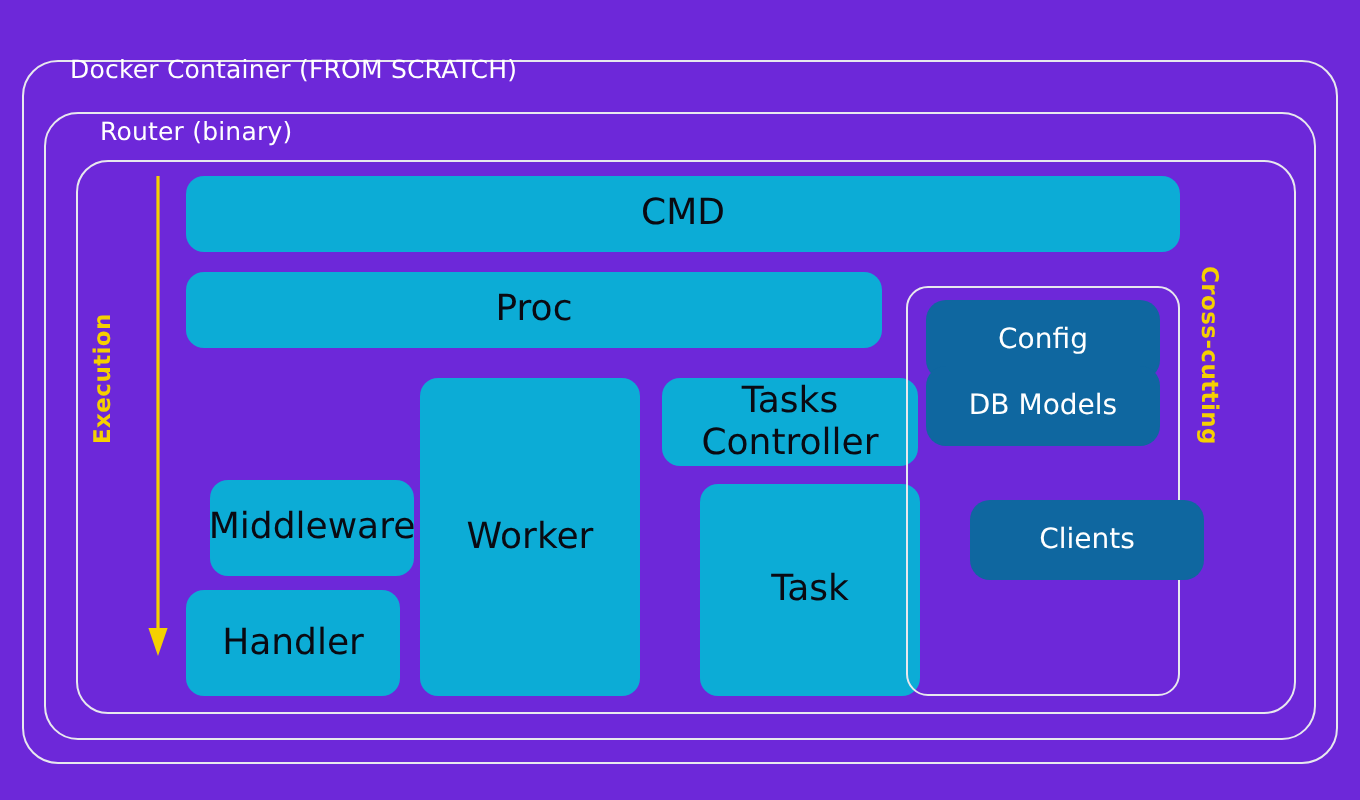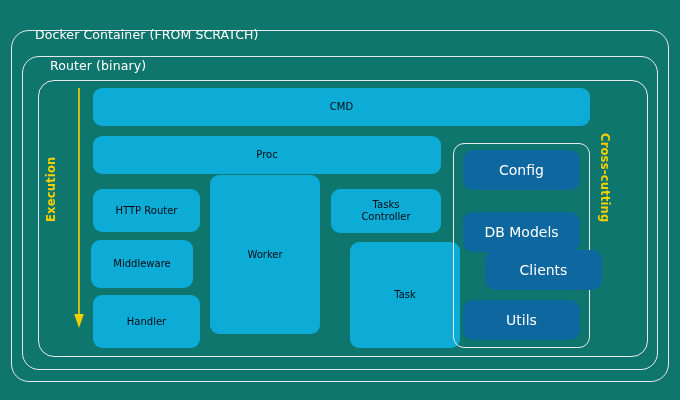--- a/index.html
+++ b/index.html
@@ -4,21 +4,21 @@
 <style>
   html, body {
     margin: 0;
     padding: 0;
     background: #17161f;
   }
   #canvas {
     position: relative;
     width: 680px;
     height: 400px;
-    background: #0f766e;
+    background: #6d28d9;
     font-family: "DejaVu Sans", "Liberation Sans", sans-serif;
     overflow: hidden;
   }
 
   
   .container-box {
     position: absolute;
     border: 1.3px solid #e8e8ee;
     border-radius: 16px;
     box-sizing: border-box;
@@ -44,58 +44,58 @@
     display: flex;
     align-items: center;
     justify-content: center;
     text-align: center;
     border-radius: 9px;
     line-height: 1.18;
   }
   .block.cyan {
     background: #0cacd6;
     color: #0a0a12;
-    font-size: 10px;
+    font-size: 18px;
   }
   .block.darkblue {
     background: #0f67a0;
     color: #ffffff;
     font-size: 14px;
     border-radius: 10px;
   }
 
   
   #cmd-block  { left: 93px;  top: 88px;  width: 497px; height: 38px; }
   #proc-block { left: 93px;  top: 136px; width: 348px; height: 38px; }
 
   
   #http-router-block { left: 93px; top: 189px; width: 107px; height: 43px; }
-  #middleware-block  { left: 91px; top: 240px; width: 102px; height: 48px; }
+  #middleware-block  { left: 105px; top: 240px; width: 102px; height: 48px; }
   #handler-block     { left: 93px; top: 295px; width: 107px; height: 53px; text-align: center; }
 
   
-  #worker-block { left: 210px; top: 175px; width: 110px; height: 159px; }
+  #worker-block { left: 210px; top: 189px; width: 110px; height: 159px; }
 
   
-  #tasks-controller-block { left: 331px; top: 189px; width: 110px; height: 44px; }
+  #tasks-controller-block { left: 331px; top: 189px; width: 128px; height: 44px; }
   #task-block             { left: 350px; top: 242px; width: 110px; height: 106px; }
 
   
   #crosscutting-panel {
     position: absolute;
     left: 453px;
     top: 143px;
     width: 137px;
     height: 205px;
     border: 1.3px solid #e8e8ee;
     border-radius: 11px;
     box-sizing: border-box;
   }
   #config-block    { left: 463px; top: 150px; width: 117px; height: 40px; }
-  #dbmodels-block  { left: 463px; top: 212px; width: 117px; height: 40px; }
+  #dbmodels-block  { left: 463px; top: 183px; width: 117px; height: 40px; }
   #clients-block   { left: 463px; top: 250px; width: 117px; height: 40px; margin-left: 22px; }
   #utils-block     { left: 463px; top: 300px; width: 117px; height: 40px; }
 
   
   #execution-arrow {
     position: absolute;
     left: 72px;
     top: 88px;
     width: 14px;
     height: 240px;
@@ -143,30 +143,28 @@
 
   <svg id="execution-arrow" viewBox="0 0 14 240" preserveAspectRatio="none">
     <line x1="7" y1="0" x2="7" y2="228" stroke="#f5d000" stroke-width="1.6"></line>
     <polygon points="7,240 2.2,226 11.8,226" fill="#f5d000"></polygon>
   </svg>
   <div id="execution-label">Execution</div>
 
   <div id="cmd-block" class="block cyan">CMD</div>
   <div id="proc-block" class="block cyan">Proc</div>
 
-  <div id="http-router-block" class="block cyan">HTTP Router</div>
   <div id="middleware-block" class="block cyan">Middleware</div>
   <div id="handler-block" class="block cyan">Handler</div>
 
   <div id="worker-block" class="block cyan">Worker</div>
 
   <div id="tasks-controller-block" class="block cyan">Tasks<br>Controller</div>
   <div id="task-block" class="block cyan">Task</div>
 
   <div id="crosscutting-panel"></div>
   <div id="config-block" class="block darkblue">Config</div>
   <div id="dbmodels-block" class="block darkblue">DB Models</div>
   <div id="clients-block" class="block darkblue">Clients</div>
-  <div id="utils-block" class="block darkblue">Utils</div>
 
   <div id="crosscutting-label">Cross-cutting</div>
 
 </div>
 
 </body></html>

